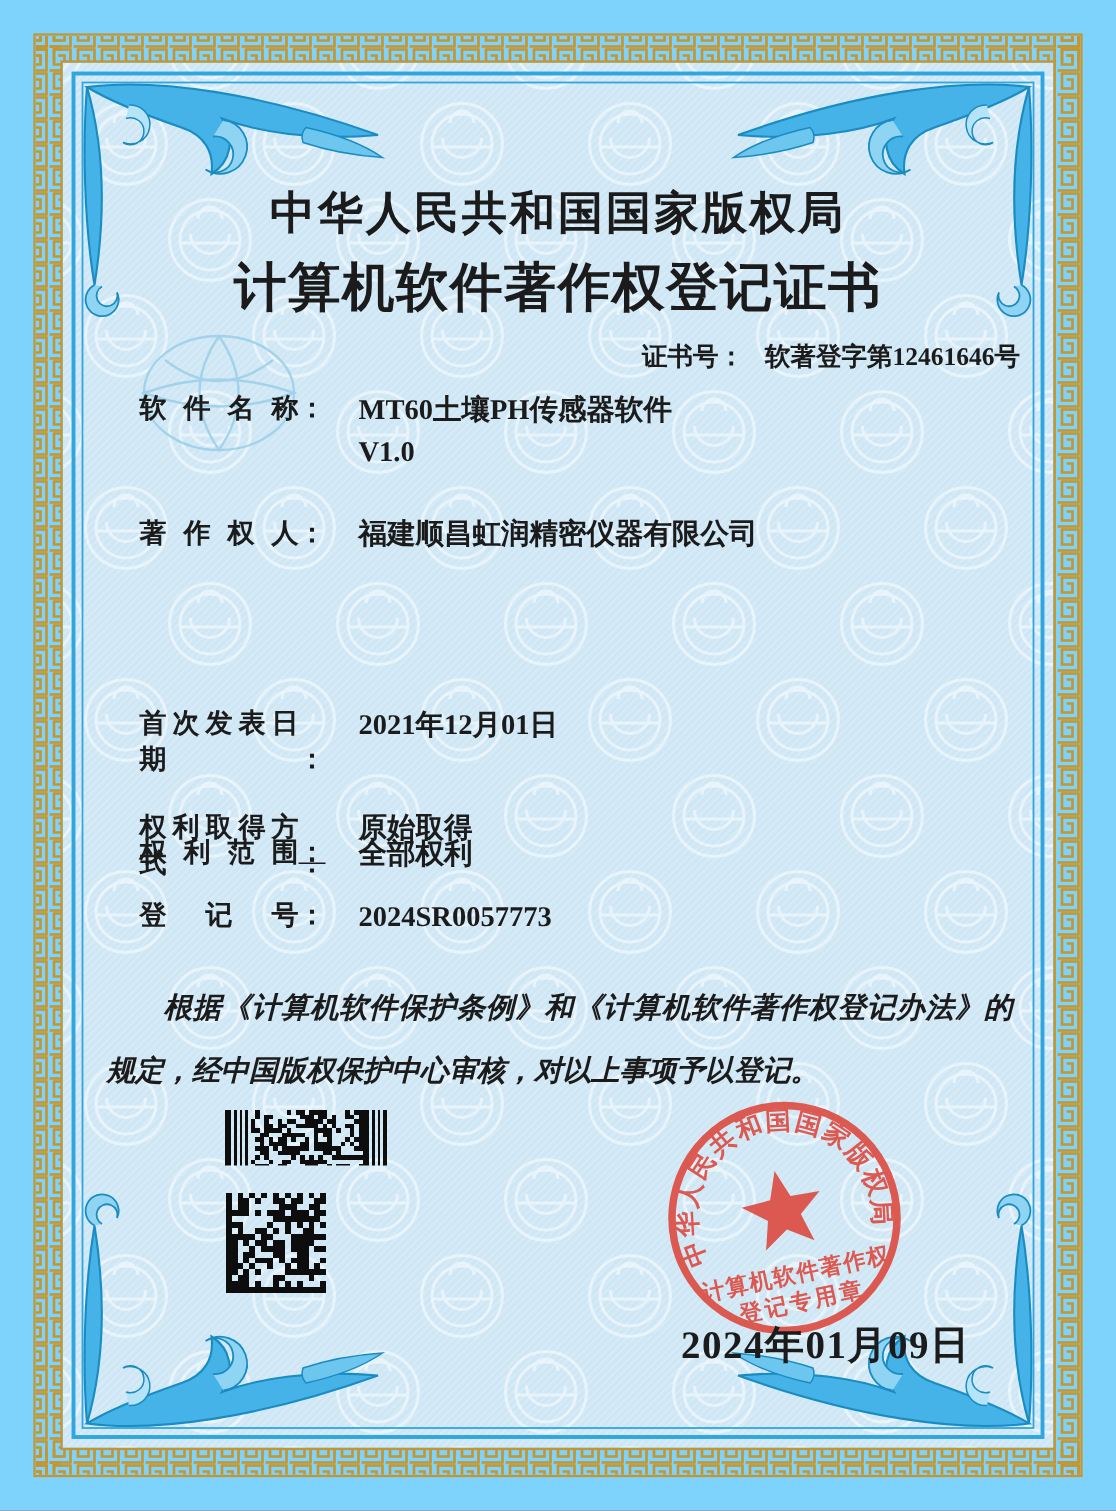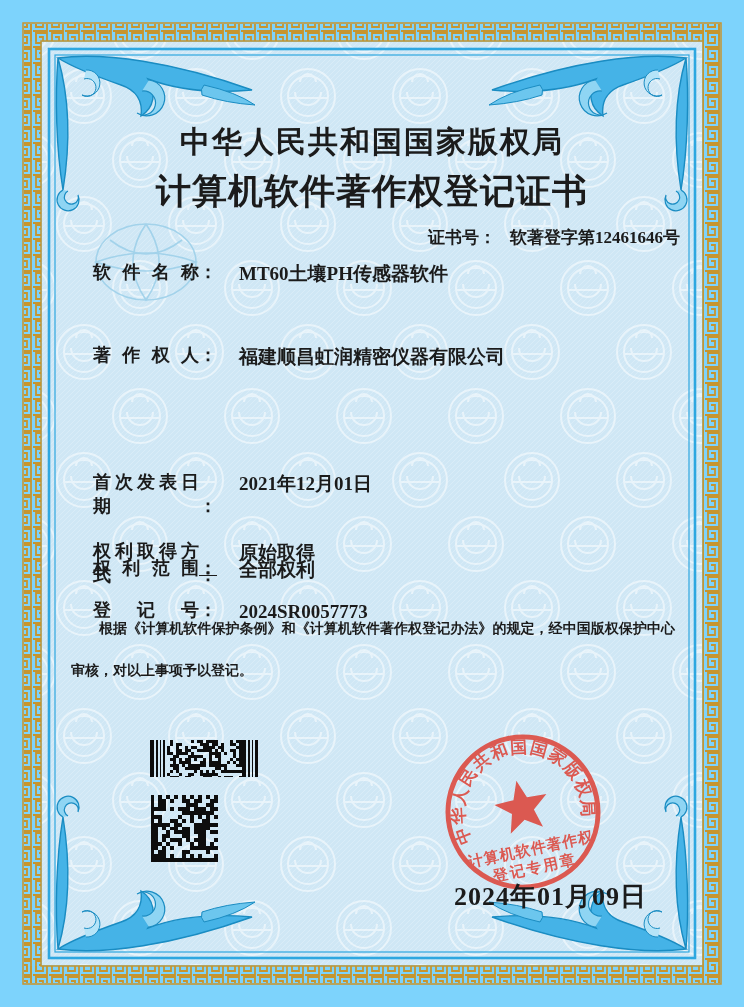--- a/index.html
+++ b/index.html
@@ -42,23 +42,23 @@
   }
   .row-name{top:260px;}
   .row-owner{top:343px;}
   .row-dev{top:427px;}
   .row-pub{top:470px;}
   .row-acq{top:539px;}
   .row-scope{top:556px;text-decoration:underline;}
   .row-reg{top:598px;}
 
   .statement{
-    position:absolute;left:71px;top:608px;width:604px;
-    font-size:14px;font-weight:bold;line-height:42px;
-    text-align:justify;text-indent:2em;
+    position:absolute;left:71px;top:652px;width:604px;
+    font-size:19px;font-weight:bold;line-height:42px;
+    text-align:justify;text-indent:2em;font-style:italic;
   }
 
   .barcode{position:absolute;left:150px;top:740px;width:108px;height:37px;}
   .qrcode{position:absolute;left:150px;top:795px;width:68px;height:67px;}
 
   .seal{
     position:absolute;left:433px;top:722px;width:180px;height:180px;
     transform:rotate(-12deg);opacity:0.9;z-index:3;
   }
   .seal text{font-family:"Liberation Serif","DejaVu Serif",serif;font-weight:bold;}
@@ -140,20 +140,21 @@
     <div class="title-cert">计算机软件著作权登记证书</div>
 
     <div class="cert-no">
       <span class="lbl">证书号：</span><span>软著登字第12461646号</span>
     </div>
 
     <div class="row row-name">
       <span class="flabel">软件名称</span><span>：</span>
       <div class="fvalue">
         <div>MT60土壤PH传感器软件</div>
+        <div>V1.0</div>
       </div>
     </div>
 
     <div class="row row-owner">
       <span class="flabel">著作权人</span><span>：</span>
       <div class="fvalue">福建顺昌虹润精密仪器有限公司</div>
     </div>
 
 
     <div class="row row-pub">

